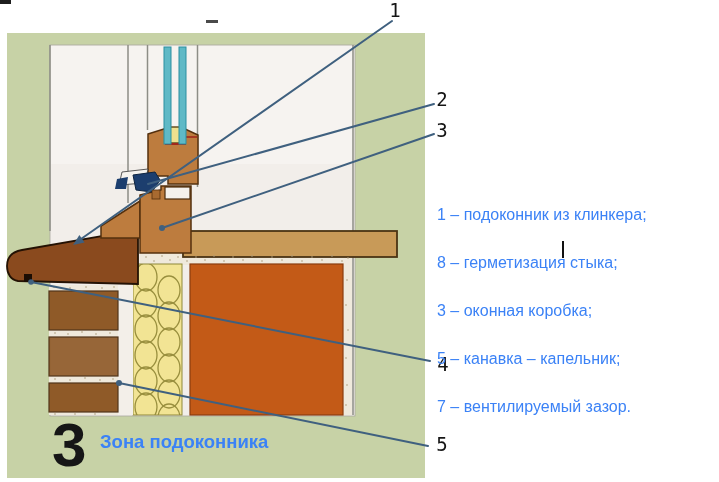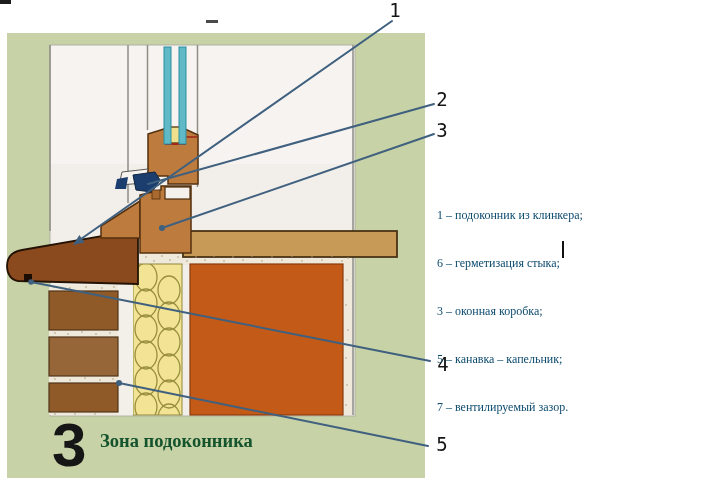--- a/index.html
+++ b/index.html
@@ -1,27 +1,27 @@
 <!DOCTYPE html>
 <html><head>
 <meta charset="utf-8">
 <style>
   html,body{margin:0;padding:0;background:#ffffff;}
   .stage{position:relative;width:719px;height:482px;background:#ffffff;overflow:hidden;
          font-family:"DejaVu Sans Mono",monospace;}
   .stage svg{position:absolute;left:0;top:0;}
   .callout{position:absolute;width:18px;text-align:center;font-size:19px;color:#151515;
            font-family:"DejaVu Sans Mono",monospace;line-height:1;}
-  .legend{position:absolute;left:437px;top:175px;font-size:12px;line-height:16px;
-          color:#0c4a6e;white-space:pre;font-family:Liberation Serif, serif;}
+  .legend{position:absolute;left:437px;top:175px;font-size:16px;line-height:16px;
+          color:#3b82f6;white-space:pre;font-family:Liberation Sans, sans-serif;}
   .legend .row{height:16px;}
   .caption-num{position:absolute;left:52px;top:414px;font-family:"Liberation Sans",sans-serif;
            font-size:62px;font-weight:900;color:#161616;line-height:1;}
-  .caption-label{position:absolute;left:100px;top:431px;font-family:Liberation Serif, serif;
-           font-size:18.5px;font-weight:700;color:#14532d;}
+  .caption-label{position:absolute;left:100px;top:431px;font-family:Liberation Sans, sans-serif;
+           font-size:18.5px;font-weight:700;color:#3b82f6;}
   .cursor-bar{position:absolute;left:562px;top:241px;width:2px;height:17px;background:#111;}
 </style>
 </head>
 <body>
 
 <div class="stage">
 
   <svg width="719" height="482" viewBox="0 0 719 482">
     <defs>
       <clipPath id="insClip">
@@ -182,21 +182,21 @@
   </svg>
 
   <div class="callout" style="left:386px;top:1px;">1</div>
   <div class="callout" style="left:433px;top:90px;">2</div>
   <div class="callout" style="left:433px;top:121px;">3</div>
   <div class="callout" style="left:434px;top:355px;">4</div>
   <div class="callout" style="left:433px;top:435px;">5</div>
 
   <div class="legend">
     <div class="row">1 – подоконник из клинкера;</div>
-    <div class="row">6 – герметизация стыка;</div>
+    <div class="row">8 – герметизация стыка;</div>
     <div class="row">3 – оконная коробка;</div>
     <div class="row">5 – канавка – капельник;</div>
     <div class="row">7 – вентилируемый зазор.</div>
   </div>
   <div class="cursor-bar"></div>
 
   <div class="caption-num">3</div>
   <div class="caption-label">Зона подоконника</div>
 
 </div>

